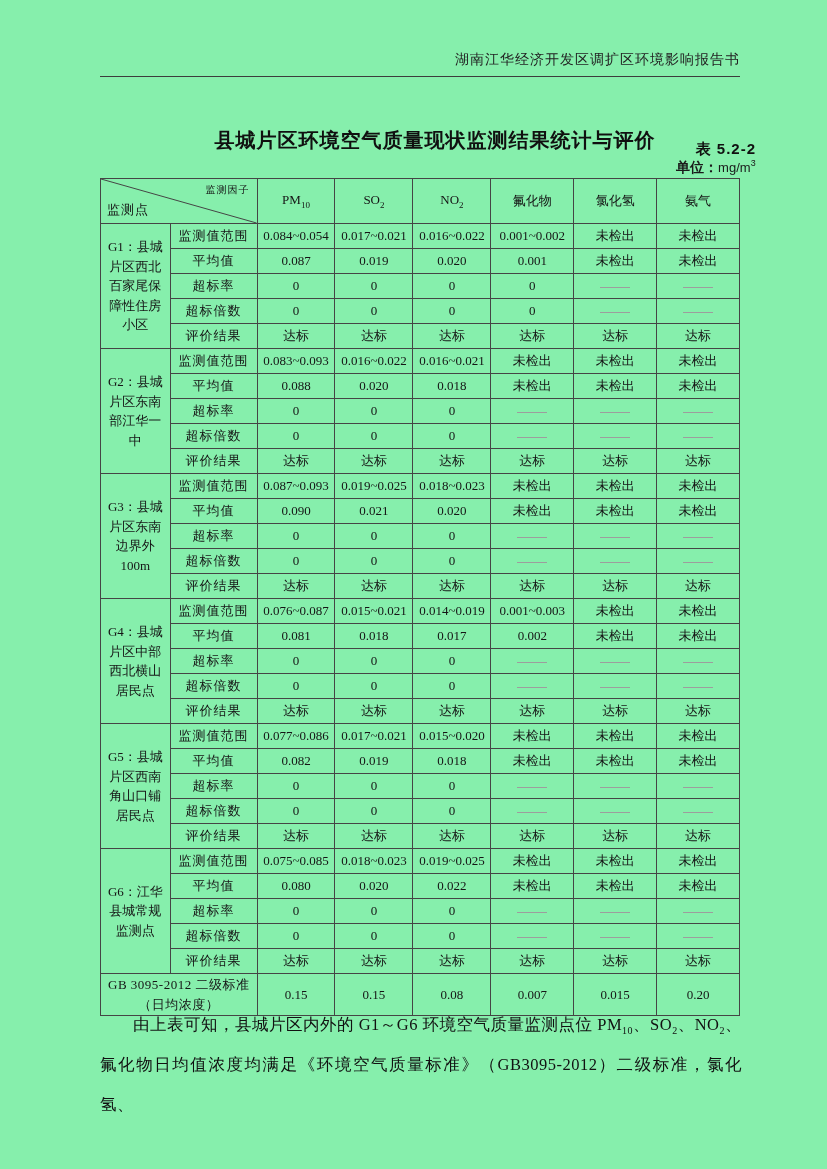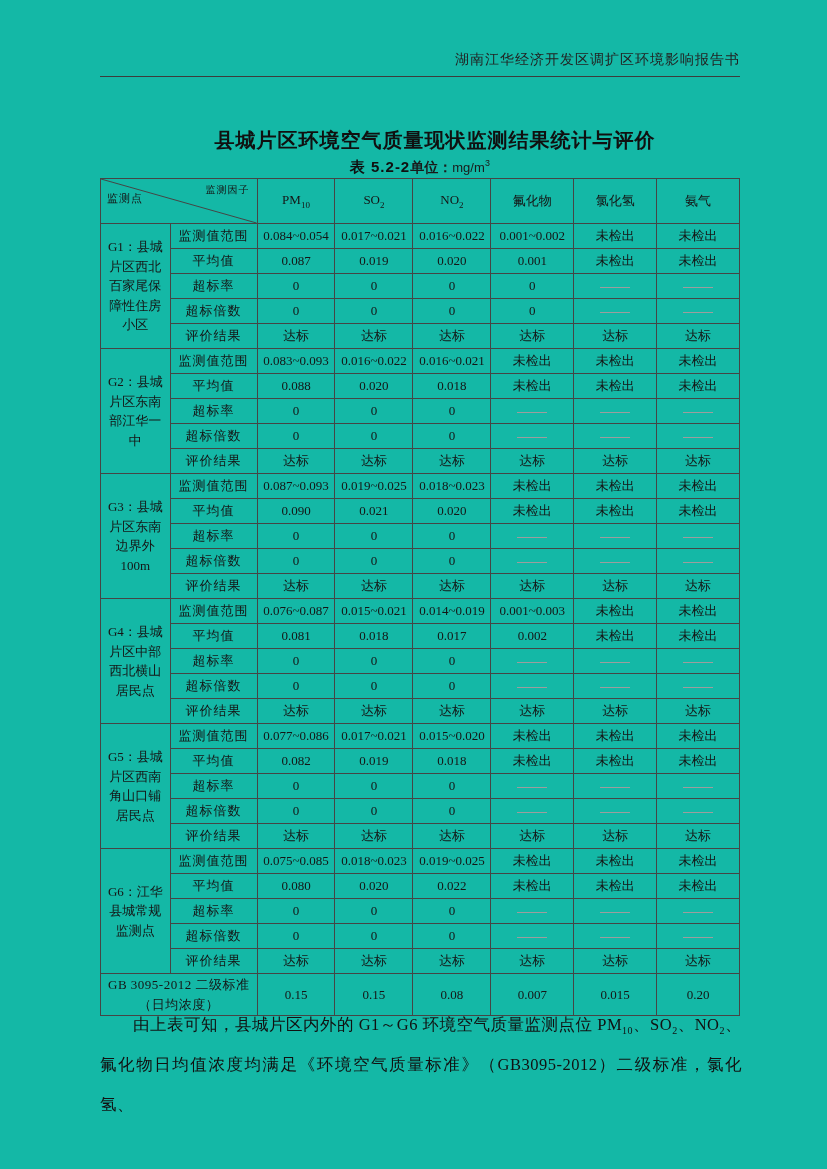--- a/index.html
+++ b/index.html
@@ -1,37 +1,37 @@
 <!DOCTYPE html>
 <html lang="zh"><head>
 <meta charset="utf-8">
 <style>
   html,body { margin:0; padding:0; background:#e8e8e8; }
   .page {
     position:relative; width:827px; height:1169px; margin:0 auto;
-    background:#14b8a6; overflow:hidden;
+    background:#86efac; overflow:hidden;
     font-family:"Liberation Serif","DejaVu Serif",serif;
     color:#1a1a1a;
   }
   .doc-header-text{
     position:absolute; top:51px; right:87px;
     font-size:14px; letter-spacing:1px; color:#222;
   }
   .header-rule{
     position:absolute; top:76px; left:100px; width:640px;
     border-top:1.5px solid #3c3c3c; height:0;
   }
   .table-title{
     position:absolute; top:127px; left:115px; width:640px;
     text-align:center; font-family:"Liberation Sans","DejaVu Sans",sans-serif;
     font-weight:bold; font-size:20px; letter-spacing:1px; color:#101010;
   }
   .table-meta{
-    position:absolute; top:151px; left:100px; width:640px; height:26px;
-    display:flex; justify-content:center; align-items:flex-end;
+    position:absolute; top:151px; left:116px; width:640px; height:26px;
+    display:flex; justify-content:flex-end; align-items:flex-end;flex-direction:column;
   }
   .table-label{
     font-family:"Liberation Sans","DejaVu Sans",sans-serif;
     font-weight:bold; font-size:15px; color:#101010; letter-spacing:1px;
   }
   .table-unit{ font-size:14px; }
   .table-unit .unit-caption{
     font-family:"Liberation Sans","DejaVu Sans",sans-serif; font-weight:bold;
   }
   .table-unit .unit-value{
@@ -50,21 +50,21 @@
     padding:1px 2px; line-height:1.5;
   }
   table.monitor{ border:1.5px solid #000; }
   table.monitor thead th{ height:42px; font-weight:normal; }
   table.monitor tbody td{ height:22px; }
   td.point-cell{ font-size:13px; line-height:1.6; padding:2px 4px; }
   td.rowlabel-cell{ letter-spacing:1px; }
   th.corner-cell{ position:relative; padding:0; }
   th.corner-cell svg{ position:absolute; top:0; left:0; width:100%; height:100%; }
   .corner-top{ position:absolute; top:3px; right:7px; font-size:10px; letter-spacing:1px; }
-  .corner-bottom{ position:absolute; bottom:17px; left:6px; font-size:11px; letter-spacing:1px; }
+  .corner-bottom{ position:absolute; bottom:4px; left:6px; font-size:13px; letter-spacing:1px; }
   .col-head sub{ font-size:9px; }
   tr.standard-row td{ height:40px; }
   td.standard-label{ line-height:1.5; letter-spacing:0.5px; }
   .dash{
     display:inline-block; width:30px; height:0;
     border-top:1.2px solid #9d9d9d; vertical-align:middle;
   }
   .body-paragraph{
     position:absolute; top:988px; left:100px; width:642px;
     font-size:16.5px; line-height:2.45; text-indent:2em;

